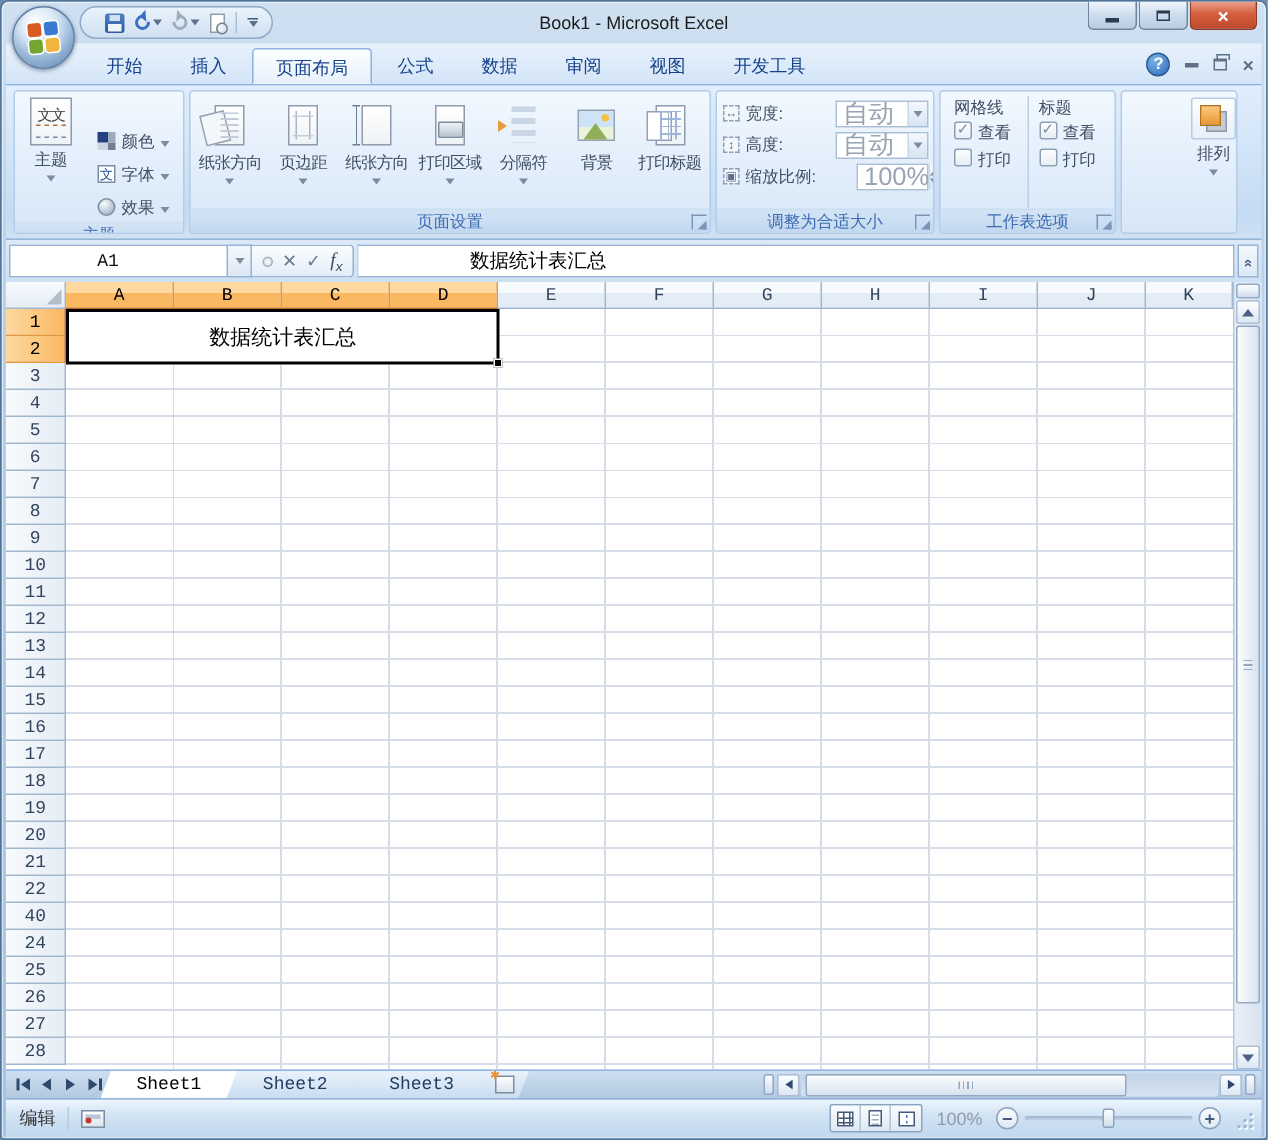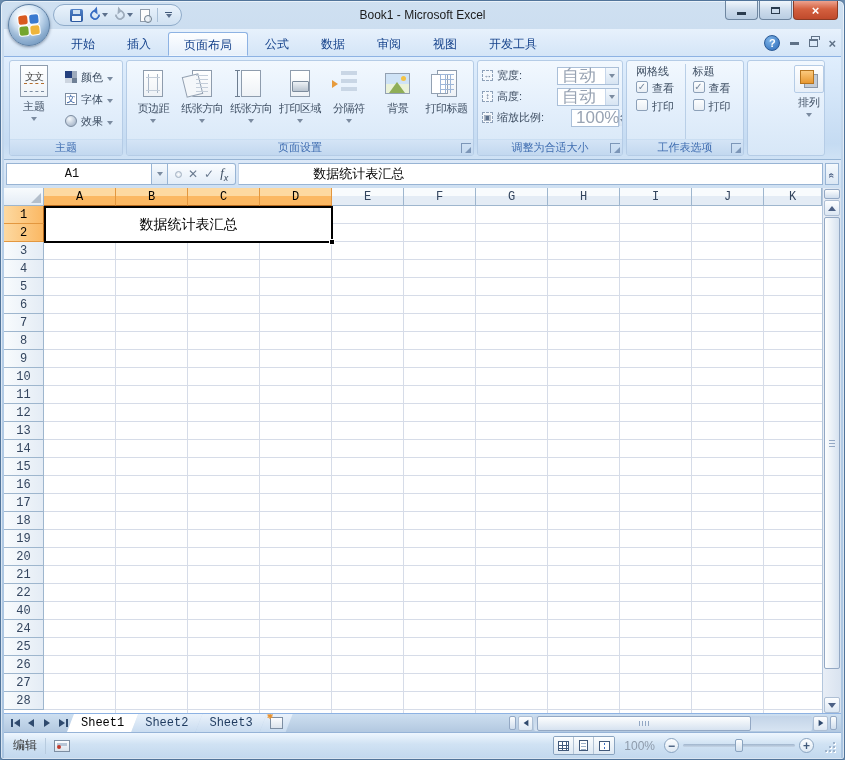--- a/index.html
+++ b/index.html
@@ -76,21 +76,21 @@
   .dlg::after{content:"";position:absolute;right:0;bottom:0;border:3px solid transparent;border-right-color:#7c96b8;border-bottom-color:#7c96b8;}
   .bigbtn{display:flex;flex-direction:column;align-items:center;padding-top:4px;font-size:11px;color:#3f4f63;}
   .dar{width:0;height:0;border-left:3px solid transparent;border-right:3px solid transparent;border-top:4px solid #7b8ba0;margin:3px auto 0;}
 
   
   .theme-ic{width:28px;height:32px;background:linear-gradient(#ffffff,#eef3f8);border:1px solid #8e9cad;position:relative;
     display:flex;align-items:flex-start;justify-content:center;font-size:10px;color:#3c3c3c;margin-bottom:2px;}
   .theme-ic::before{content:"文文";letter-spacing:-1px;margin-top:4px;}
   .theme-ic::after{content:"";position:absolute;left:3px;right:3px;bottom:4px;height:7px;
     border-top:1px dashed #b36d2d;border-bottom:1px dashed #7b8ba0;}
-  .smcol{display:flex;flex-direction:column;justify-content:flex-start;padding:6px 2px 0 4px;gap:2px;}
+  .smcol{display:flex;flex-direction:column;justify-content:flex-start;padding:23px 2px 0 4px;gap:2px;}
   .smbtn{display:flex;align-items:center;gap:4px;height:20px;padding:0 3px;font-size:11px;color:#3f4f63;white-space:nowrap;}
   .colors-ic{width:12px;height:12px;background:
     linear-gradient(#24407e,#24407e) 0 0/7px 7px no-repeat,
     linear-gradient(#9eabbd,#9eabbd) 7px 0/5px 7px no-repeat,
     linear-gradient(#cdd5e0,#cdd5e0) 0 7px/7px 5px no-repeat,
     linear-gradient(#6f8096,#6f8096) 7px 7px/5px 5px no-repeat;}
   .fonts-ic{width:12px;height:12px;border:1px solid #7c8ca0;background:#fff;color:#2d5a9e;font-size:9px;
     display:flex;align-items:center;justify-content:center;}
   .effects-ic{width:12px;height:12px;border:1px solid #7c8ca0;border-radius:50%;
     background:radial-gradient(circle at 35% 30%,#f6fafd,#93a5bd);}
@@ -211,21 +211,21 @@
 
   
   .sheetrow{position:absolute;left:3px;right:3px;top:712px;height:19px;background:linear-gradient(#cddff0,#b2c8e0);
     border-top:1px solid #8db2e3;display:flex;align-items:center;}
   .navbtns{display:flex;align-items:center;gap:2px;padding:0 4px;}
   .navb{width:14px;height:15px;display:flex;align-items:center;justify-content:center;gap:1px;}
   .tri-l{width:0;height:0;border-right:6px solid #2f4a6e;border-top:4px solid transparent;border-bottom:4px solid transparent;}
   .tri-r{width:0;height:0;border-left:6px solid #2f4a6e;border-top:4px solid transparent;border-bottom:4px solid transparent;}
   .bar-v{width:2px;height:8px;background:#2f4a6e;}
   .stabs{display:flex;align-items:flex-start;height:100%;}
-  .stab{height:18px;padding:0 14px;display:flex;align-items:center;margin-left:-7px;
+  .stab{height:18px;padding:0 24px;display:flex;align-items:center;margin-left:-7px;
     clip-path:polygon(7px 0,calc(100% - 0px) 0,calc(100% - 7px) 100%,0 100%);
     background:linear-gradient(#eaf2fb,#c9dcf0);font-family:"Liberation Mono","DejaVu Sans Mono",monospace;
     font-size:12px;color:#1e3a5f;}
   .stab.active{background:#ffffff;color:#000;z-index:2;}
   .stab.insert{padding:0 10px;}
   .ins-ic{width:13px;height:12px;background:linear-gradient(#fdfdfe,#dbe3ec);border:1px solid #7d8ea2;position:relative;}
   .ins-ic::before{content:"✱";position:absolute;left:-4px;top:-6px;font-size:8px;color:#e8912d;}
   .hfill{flex:1;}
   .hsplit{width:7px;height:14px;background:linear-gradient(#fdfefe,#cfdded);border:1px solid #93a8c4;border-radius:2px;margin:0 2px;}
   .hbtn{width:15px;height:15px;display:flex;align-items:center;justify-content:center;
@@ -365,30 +365,30 @@
       </div>
       <div class="group-label">
         <span>主题</span>
       </div>
     </div>
 
     <div class="group" style="width:348px;">
       <div class="group-body psrow">
           <div class="psbtn">
             <div class="ps-ic-wrap">
+              <div class="ps-page orientation-icon"></div>
+            </div>
+            <div class="pslb">纸张方向</div>
+            <div class="dar"></div>
+          </div>
+          <div class="psbtn">
+            <div class="ps-ic-wrap">
               <div class="ps-page margins-icon"></div>
             </div>
             <div class="pslb">页边距</div>
-            <div class="dar"></div>
-          </div>
-          <div class="psbtn">
-            <div class="ps-ic-wrap">
-              <div class="ps-page orientation-icon"></div>
-            </div>
-            <div class="pslb">纸张方向</div>
             <div class="dar"></div>
           </div>
           <div class="psbtn">
             <div class="ps-ic-wrap">
               <div class="ps-page size-icon"></div>
             </div>
             <div class="pslb">纸张方向</div>
             <div class="dar"></div>
           </div>
           <div class="psbtn">

